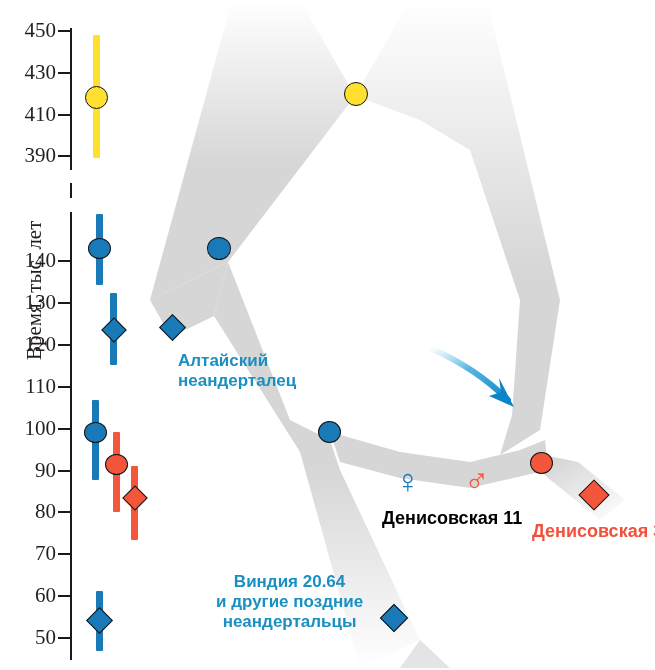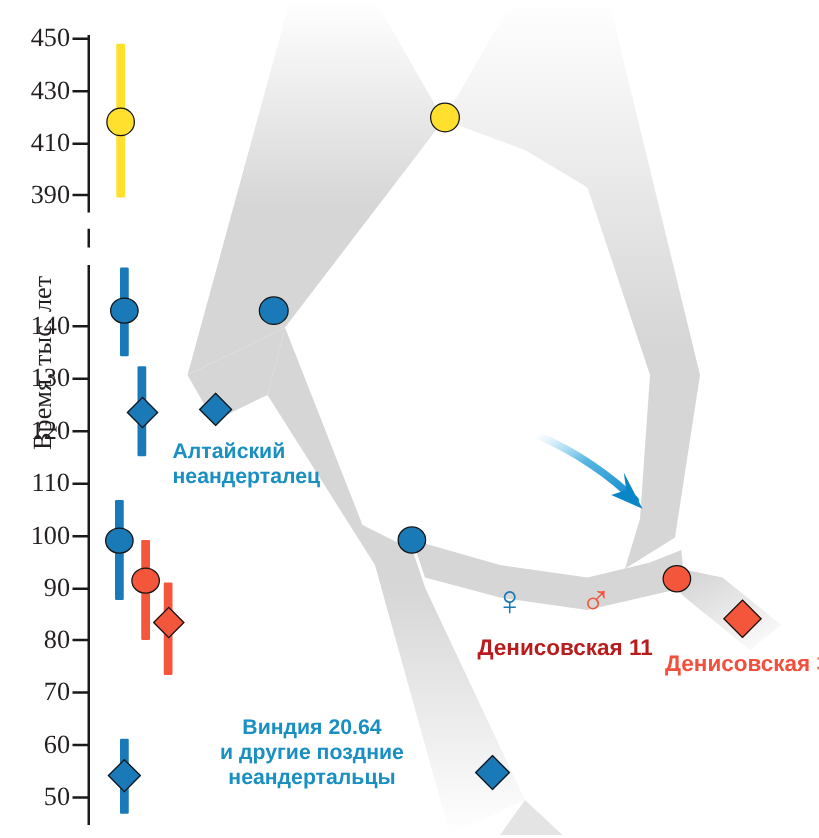--- a/index.html
+++ b/index.html
@@ -17,22 +17,22 @@
               transform:rotate(-90deg);transform-origin:left top;
               white-space:nowrap;}
 
   .errbar{position:absolute;width:7px;border-radius:1px;}
   .marker{position:absolute;box-sizing:border-box;}
   .marker.circle{border-radius:50%;border:1.6px solid #141414;}
   .marker.diamond{border:1.6px solid #141414;transform:rotate(45deg);}
 
   .lbl{position:absolute;font-size:17px;line-height:20px;font-weight:600;
        white-space:pre;}
-  .lbl-blue{color:#1a8fc1;}
-  .lbl-purple{color:#b91c1c;}
+  .lbl-blue{color:#1a8fc1;margin-left:40px;}
+  .lbl-purple{color:#000000;}
   .lbl-red{color:#f2503c;}
 
   .sym{position:absolute;font-size:34px;line-height:34px;font-weight:700;}
   .sym-f{color:#1a7ab8;}
   .sym-m{color:#f4563c;}
 
   svg.tree{position:absolute;left:0;top:0;width:655px;height:670px;}
 </style>
 </head>
 <body>

